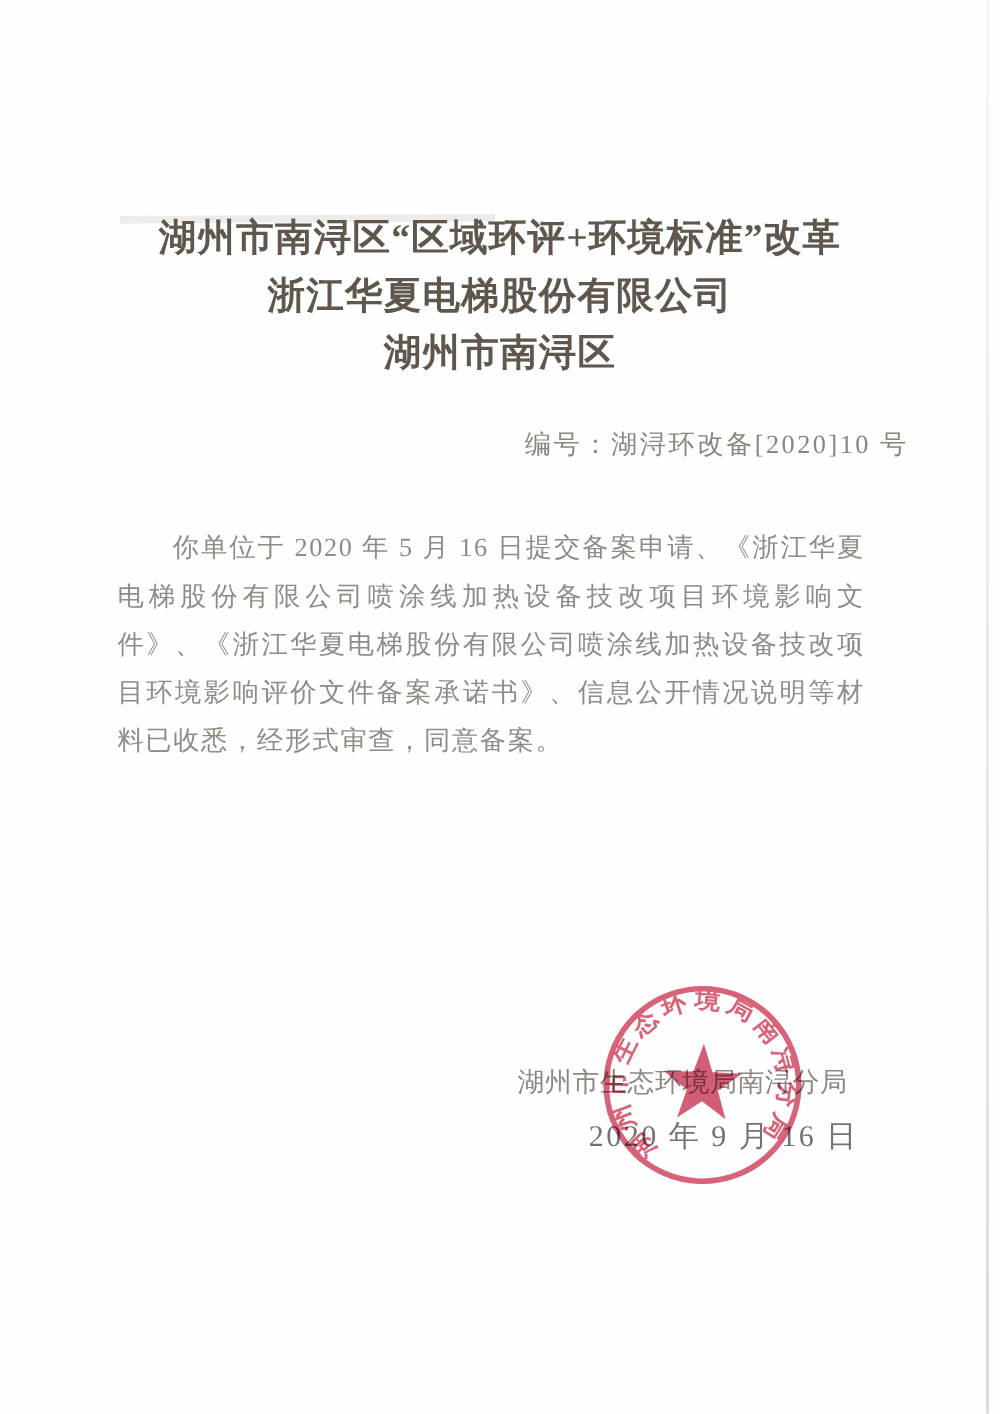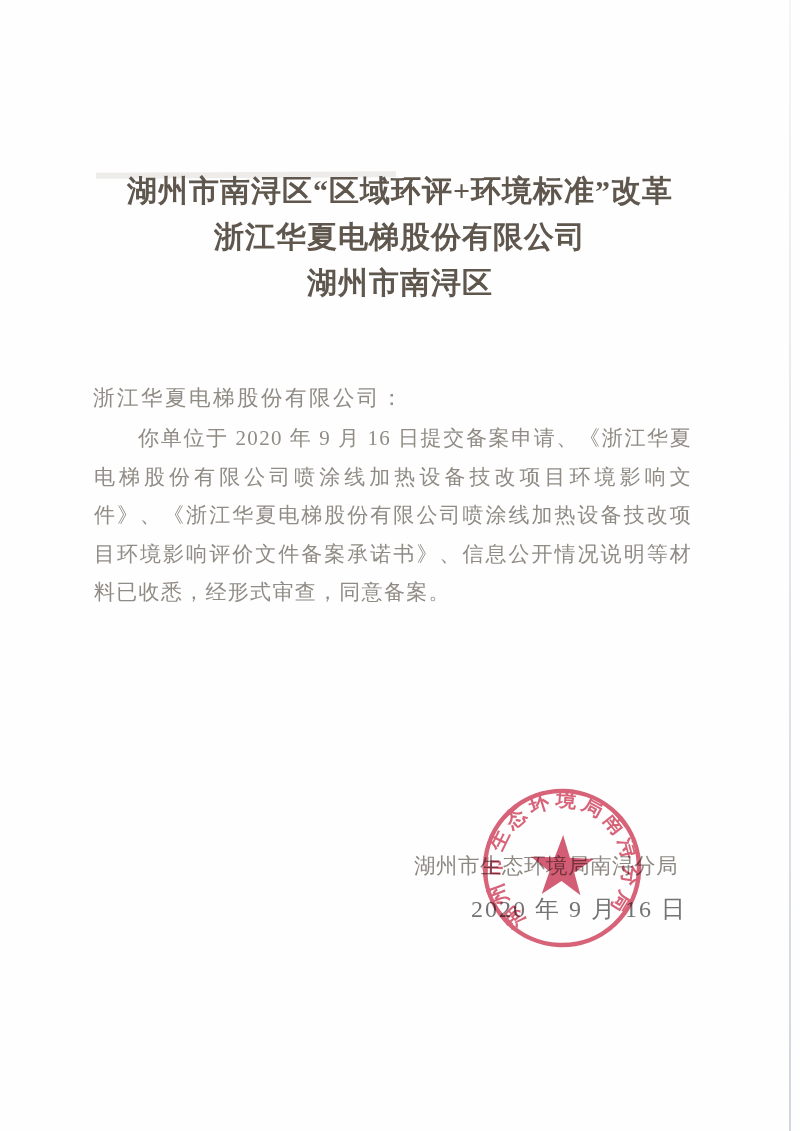--- a/index.html
+++ b/index.html
@@ -82,25 +82,25 @@
 <div class="page">
 
   <div class="scan-streak"></div>
 
   <div class="title-block">
     <div>湖州市南浔区“区域环评+环境标准”改革</div>
     <div>浙江华夏电梯股份有限公司</div>
     <div>湖州市南浔区</div>
   </div>
 
+  <div class="doc-number">编号：湖浔环改备[2020]10 号</div>
 
-  <div class="salutation">浙江华夏电梯股份有限公司：</div>
 
   <div class="body-text">
-    <p>你单位于 2020 年 9 月 16 日提交备案申请、《浙江华夏电梯股份有限公司喷涂线加热设备技改项目环境影响文件》、《浙江华夏电梯股份有限公司喷涂线加热设备技改项目环境影响评价文件备案承诺书》、信息公开情况说明等材料已收悉，经形式审查，同意备案。</p>
+    <p>你单位于 2020 年 5 月 16 日提交备案申请、《浙江华夏电梯股份有限公司喷涂线加热设备技改项目环境影响文件》、《浙江华夏电梯股份有限公司喷涂线加热设备技改项目环境影响评价文件备案承诺书》、信息公开情况说明等材料已收悉，经形式审查，同意备案。</p>
   </div>
 
   <div class="sig-agency">湖州市生态环境局南浔分局</div>
   <div class="sig-date">2020 年 9 月 16 日</div>
 
   <svg class="stamp" viewBox="-85 -85 170 170" xmlns="http://www.w3.org/2000/svg">
     <defs>
       <path id="seal-arc" d="M -31 54 A 62 62 0 1 1 31 54" fill="none"></path>
     </defs>
     <circle cx="0" cy="0" r="77" fill="none" stroke-width="4.5" stroke="#d5566e"></circle>

